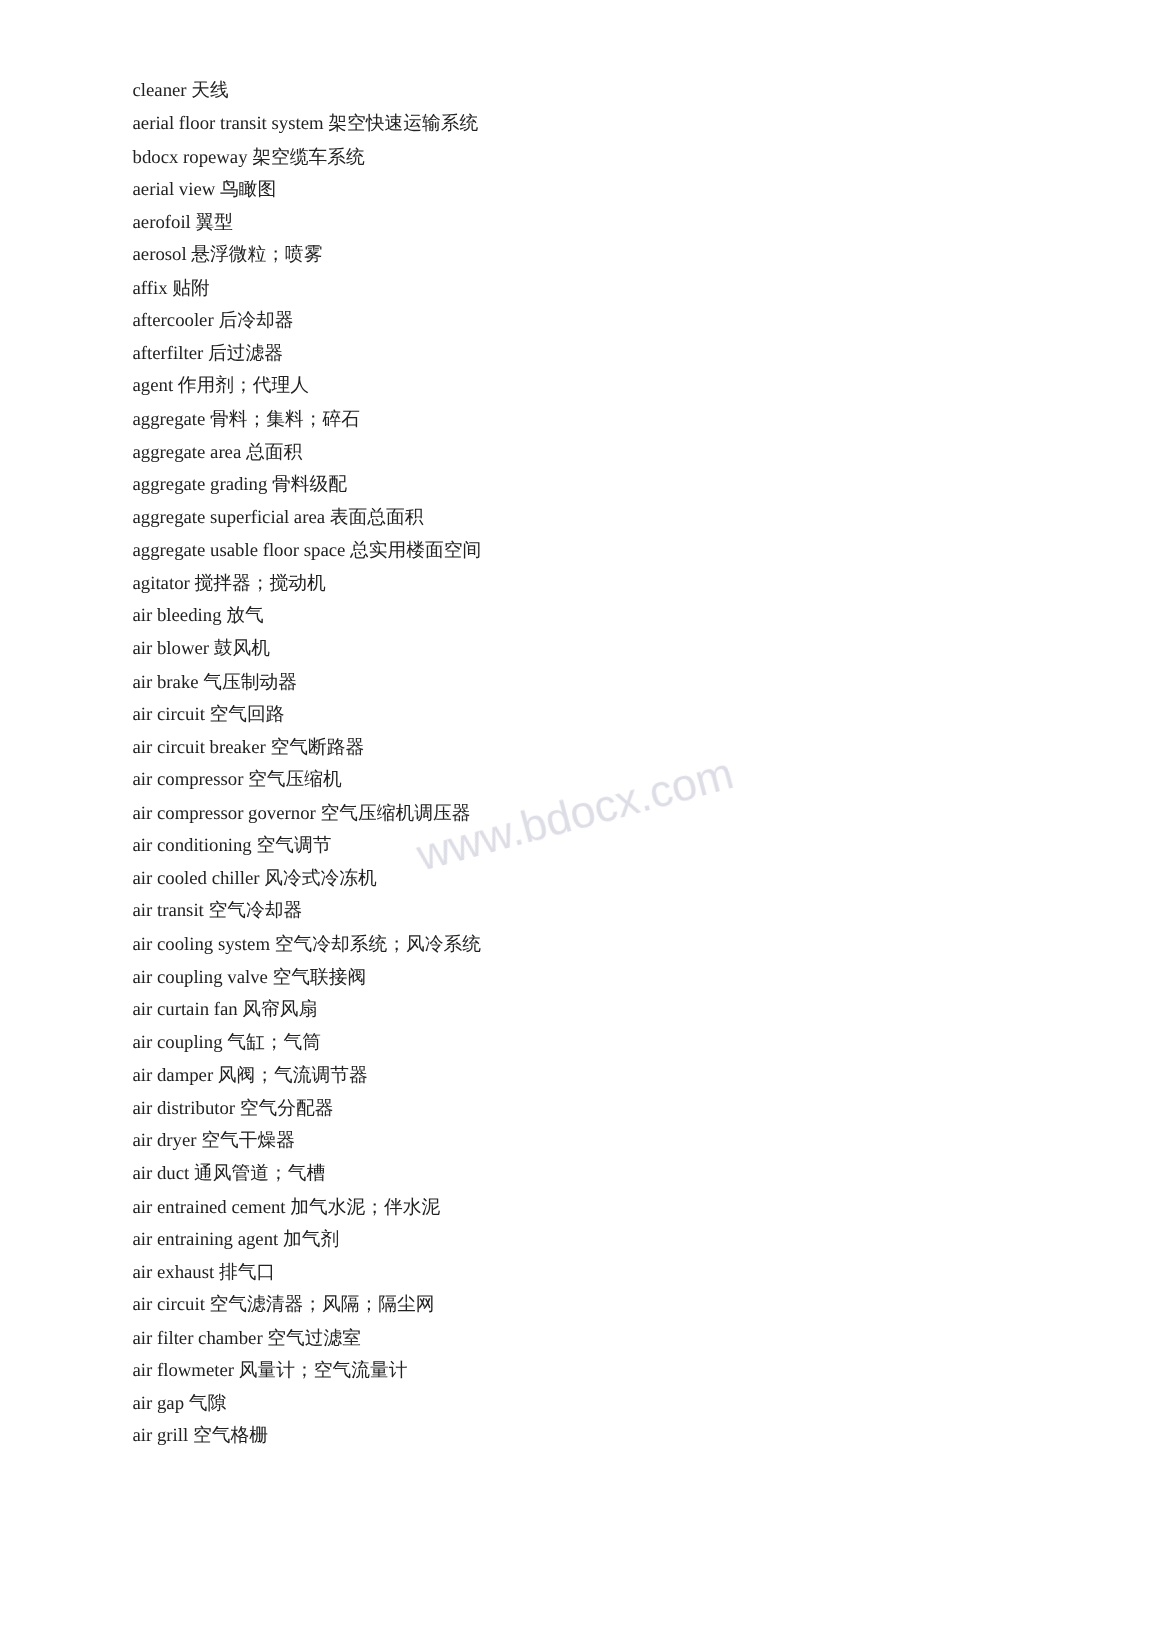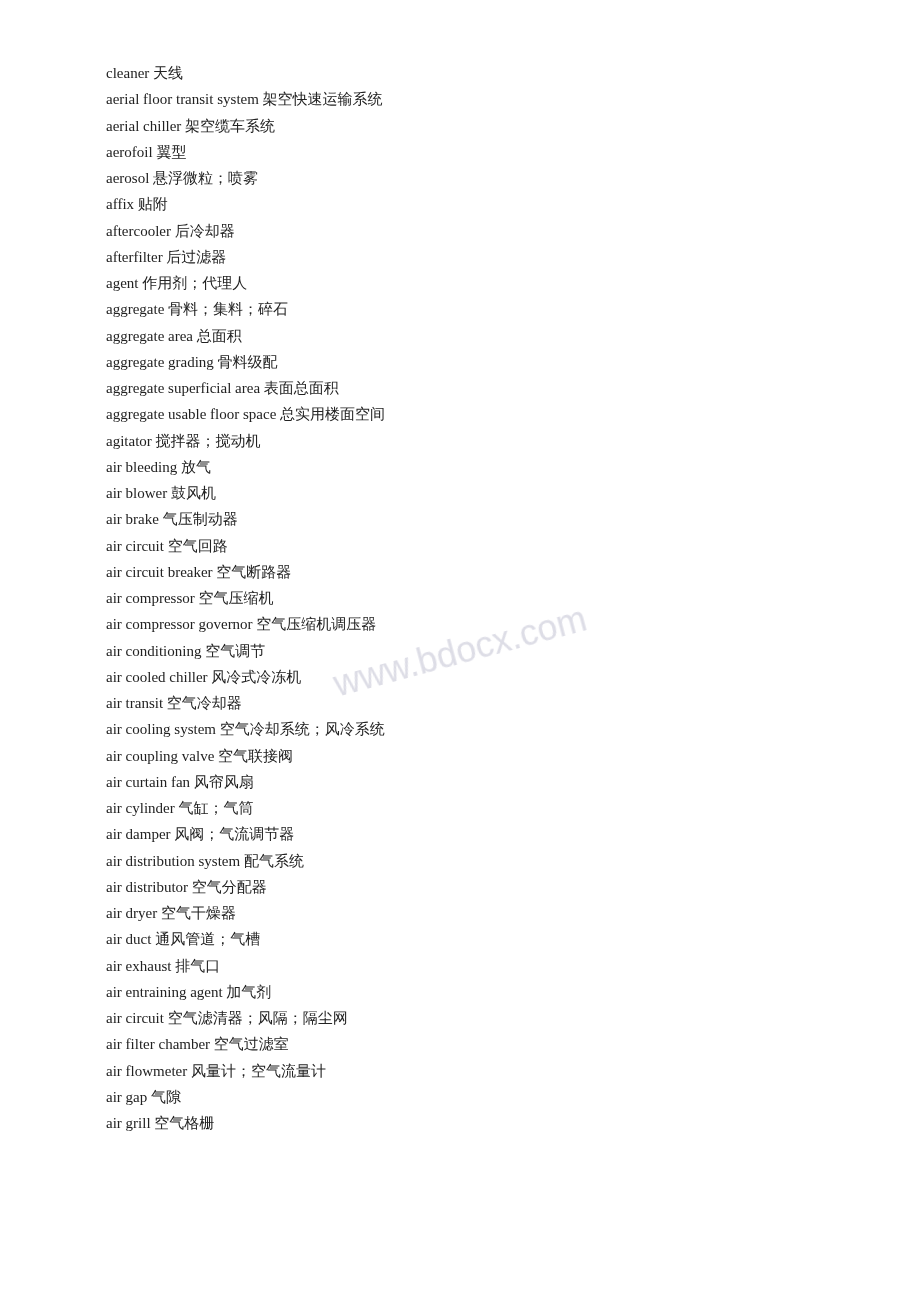--- a/index.html
+++ b/index.html
@@ -36,21 +36,22 @@
     }
   </style>
 </head>
 <body>
 
 <div class="watermark">www.bdocx.com</div>
 
 <div id="content">
 <span class="entry">cleaner 天线</span>
     <span class="entry">aerial floor transit system 架空快速运输系统</span>
-    <span class="entry">aerial chiller 架空缆车系统</span>
+    <span class="entry">bdocx ropeway 架空缆车系统</span>
+    <span class="entry">aerial view 鸟瞰图</span>
     <span class="entry">aerofoil 翼型</span>
     <span class="entry">aerosol 悬浮微粒；喷雾</span>
     <span class="entry">affix 贴附</span>
     <span class="entry">aftercooler 后冷却器</span>
     <span class="entry">afterfilter 后过滤器</span>
     <span class="entry">agent 作用剂；代理人</span>
     <span class="entry">aggregate 骨料；集料；碎石</span>
     <span class="entry">aggregate area 总面积</span>
     <span class="entry">aggregate grading 骨料级配</span>
     <span class="entry">aggregate superficial area 表面总面积</span>
@@ -62,26 +63,26 @@
     <span class="entry">air circuit 空气回路</span>
     <span class="entry">air circuit breaker 空气断路器</span>
     <span class="entry">air compressor 空气压缩机</span>
     <span class="entry">air compressor governor 空气压缩机调压器</span>
     <span class="entry">air conditioning 空气调节</span>
     <span class="entry">air cooled chiller 风冷式冷冻机</span>
     <span class="entry">air transit 空气冷却器</span>
     <span class="entry">air cooling system 空气冷却系统；风冷系统</span>
     <span class="entry">air coupling valve 空气联接阀</span>
     <span class="entry">air curtain fan 风帘风扇</span>
-    <span class="entry">air cylinder 气缸；气筒</span>
+    <span class="entry">air coupling 气缸；气筒</span>
     <span class="entry">air damper 风阀；气流调节器</span>
-    <span class="entry">air distribution system 配气系统</span>
     <span class="entry">air distributor 空气分配器</span>
     <span class="entry">air dryer 空气干燥器</span>
     <span class="entry">air duct 通风管道；气槽</span>
+    <span class="entry">air entrained cement 加气水泥；伴水泥</span>
+    <span class="entry">air entraining agent 加气剂</span>
     <span class="entry">air exhaust 排气口</span>
-    <span class="entry">air entraining agent 加气剂</span>
     <span class="entry">air circuit 空气滤清器；风隔；隔尘网</span>
     <span class="entry">air filter chamber 空气过滤室</span>
     <span class="entry">air flowmeter 风量计；空气流量计</span>
     <span class="entry">air gap 气隙</span>
     <span class="entry">air grill 空气格栅</span>
   </div>
 
 </body></html>

